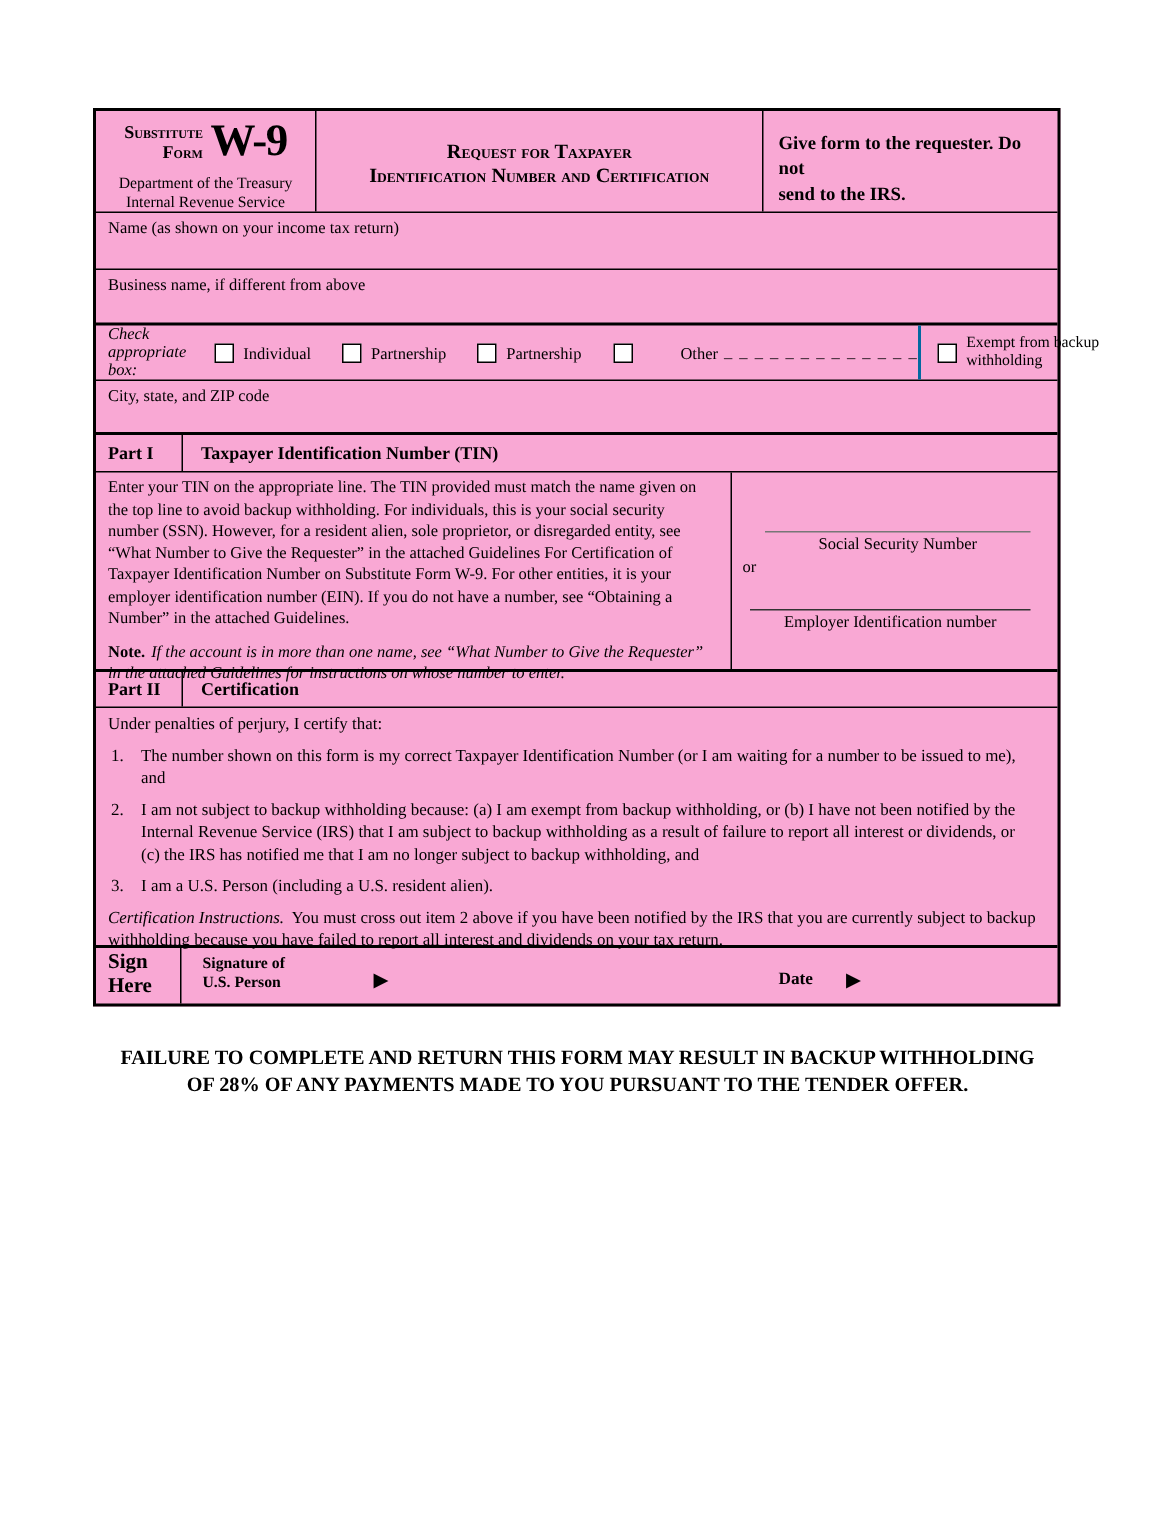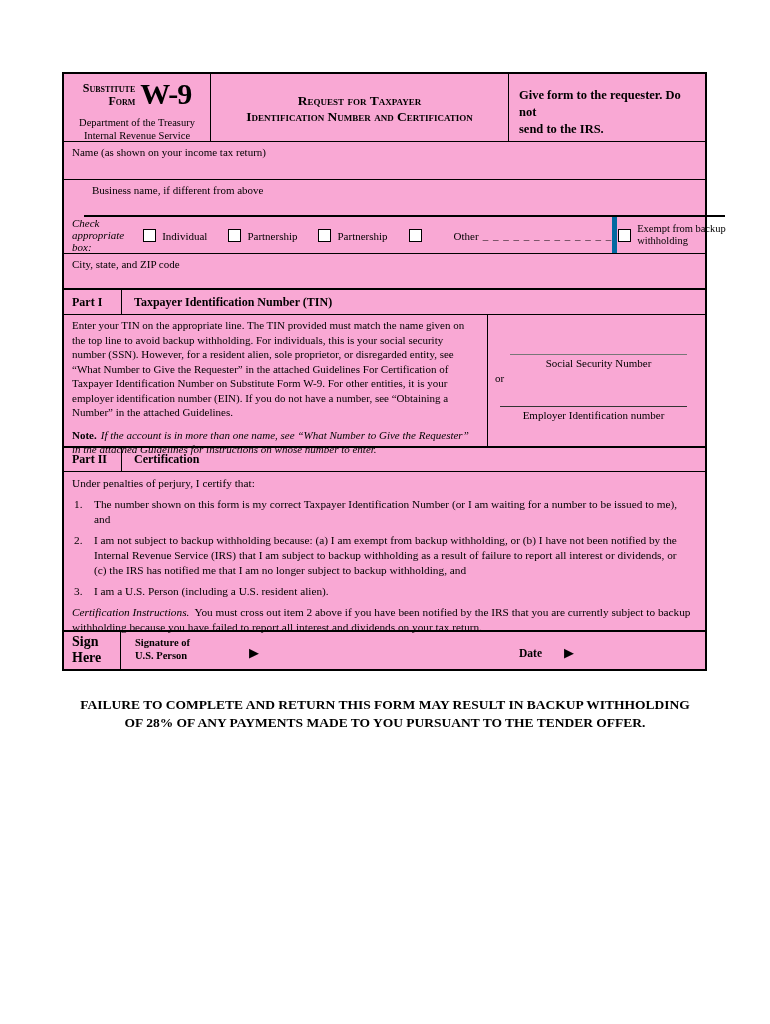--- a/index.html
+++ b/index.html
@@ -20,32 +20,32 @@
   .subform-line { display:flex; justify-content:center; align-items:flex-start; }
   .subcaps { text-align:right; font-variant:small-caps; font-weight:bold; font-size:12px; line-height:13px; padding-top:2px; }
   .w9 { font-size:30px; font-weight:bold; line-height:28px; margin-left:5px; letter-spacing:-1px; }
   .agency { text-align:center; font-size:10.5px; line-height:12.5px; margin-top:9px; }
   .hdr-center { flex:1; text-align:center; padding-top:19px; font-variant:small-caps; font-weight:bold; font-size:13.5px; line-height:16px; }
   .hdr-right { width:197px; border-left:1px solid #000; font-weight:bold; font-size:12.5px; line-height:17px; padding:13px 8px 0 10px; }
 
   
   .field-row { padding:4px 0 0 8px; font-size:11px; }
   .name-row { height:38px; border-bottom:1px solid #000; }
-  .business-row { height:37px; border-bottom:2px solid #000;margin-left:20px; }
+  .business-row { height:37px; border-bottom:2px solid #000; }
   .city-row { height:36px; border-bottom:2px solid #000; }
 
   
   .check-row { height:37px; border-bottom:1px solid #000; display:flex; }
   .check-main { flex:1; display:flex; align-items:center; padding-left:8px; font-size:11px; }
   .check-lead { margin-right:19px;font-style:italic; }
   .cb-item { display:flex; align-items:flex-end; margin-right:21px; }
   .cbox { display:inline-block; width:13px; height:13px; border:1.5px solid #000; background:#fff; margin-right:6px; flex:none; }
   .other-item { margin-right:4px;gap:26px; }
   .other-line { font-size:11px; letter-spacing:1px; white-space:pre; }
-  .check-exempt { width:132px; border-left:5px solid #0369a1; display:flex; align-items:center; padding-left:1px; }
+  .check-exempt { width:132px; border-left:2px solid #0369a1; display:flex; align-items:center; padding-left:11px; }
   .exempt-label { font-size:10.5px; line-height:12px; width:96px; }
 
   
   .part-head { display:flex; border-bottom:1px solid #000; font-weight:bold; font-size:12px; align-items:center; }
   .p1-head { height:25px; }
   .p2-head { height:24px; }
   .part-label { width:58px; align-self:stretch; display:flex; align-items:center; padding-left:8px; border-right:1px solid #000; }
   .part-title { padding-left:12px; }
 
   

